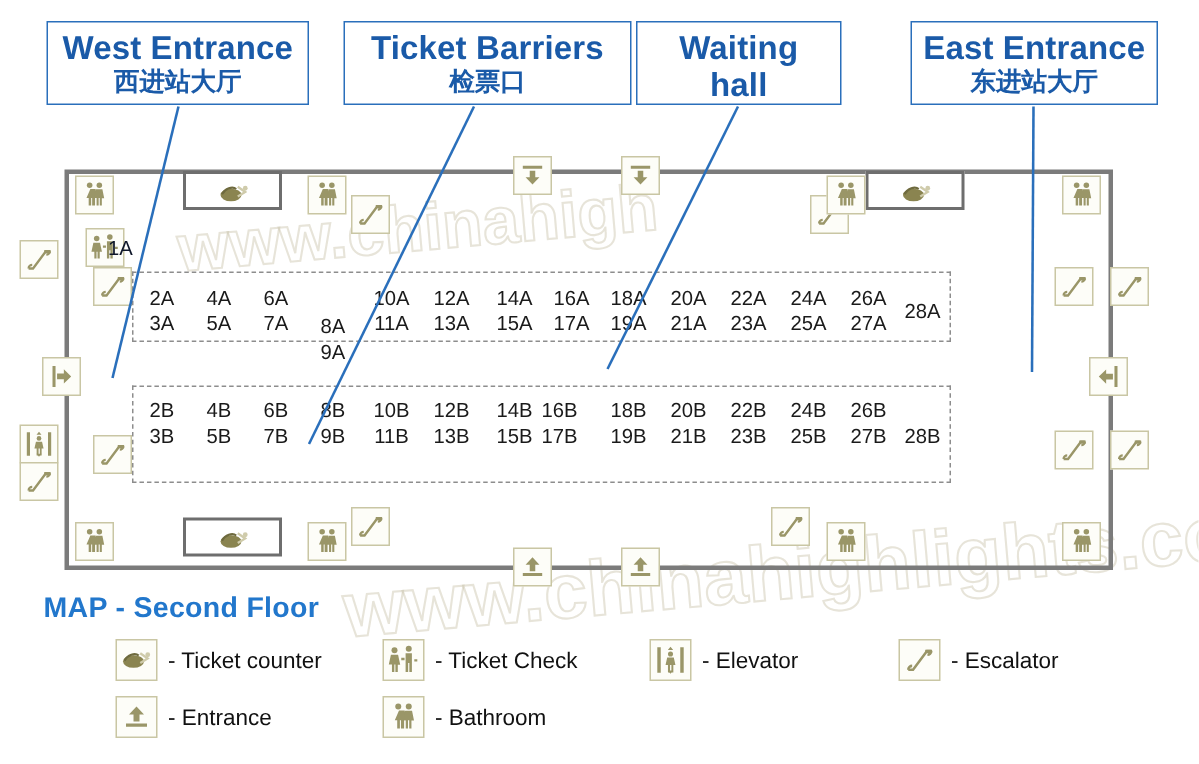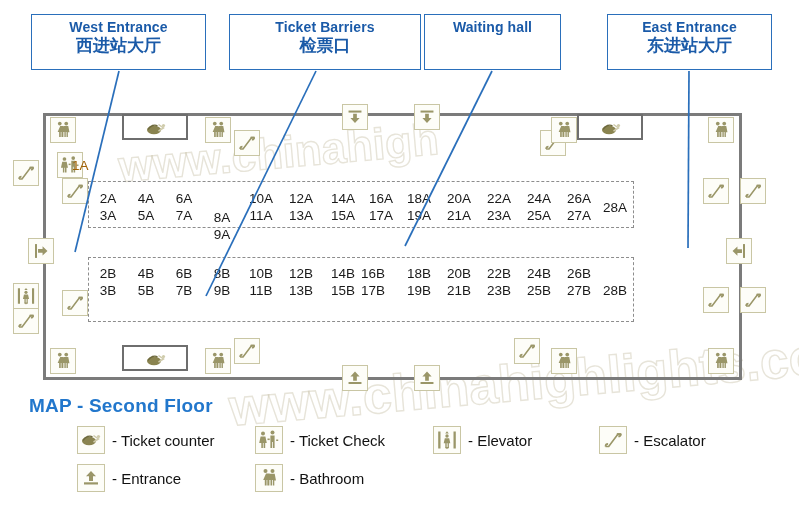--- a/index.html
+++ b/index.html
@@ -32,21 +32,21 @@
     border:1.6px solid #2a6fbb;
     background:#ffffff;
     color:#1a5aa8;
     font-weight:bold;
     text-align:center;
     line-height:1.15;
     padding:4px 6px 5px;
     box-sizing:border-box;
     z-index:6;
   }
-  .callout .en{font-size:14px;display:block;letter-spacing:.1px;}
+  .callout .en{font-size:22px;display:block;letter-spacing:.1px;}
   .callout .zh{font-size:17px;display:block;margin-top:1px;}
   #callout-west{left:31px;top:14px;width:175px;height:56px;}
   #callout-barriers{left:229px;top:14px;width:192px;height:56px;}
   #callout-waiting{left:424px;top:14px;width:137px;height:56px;}
   #callout-east{left:607px;top:14px;width:165px;height:56px;}
 
   
   .leader{position:absolute;z-index:5;pointer-events:none;}
 
   
@@ -120,21 +120,21 @@
     margin-left:7px;font-size:15px;color:#111111;white-space:nowrap;
   }
   #leg-ticket-counter{left:29px;top:34px;}
   #leg-ticket-check{left:207px;top:34px;}
   #leg-elevator{left:385px;top:34px;}
   #leg-escalator{left:551px;top:34px;}
   #leg-entrance{left:29px;top:72px;}
   #leg-bathroom{left:207px;top:72px;}
 
   .label1a{
-    position:absolute;font-size:13.5px;color:#a16207;z-index:5;white-space:nowrap;
+    position:absolute;font-size:13.5px;color:#0f172a;z-index:5;white-space:nowrap;
   }
 </style>
 </head>
 <body>
 
 <div id="stage">
 
   <div class="watermark" id="wm1">www.chinahigh</div>
   <div class="watermark" id="wm2">www.chinahighlights.com</div>
 

